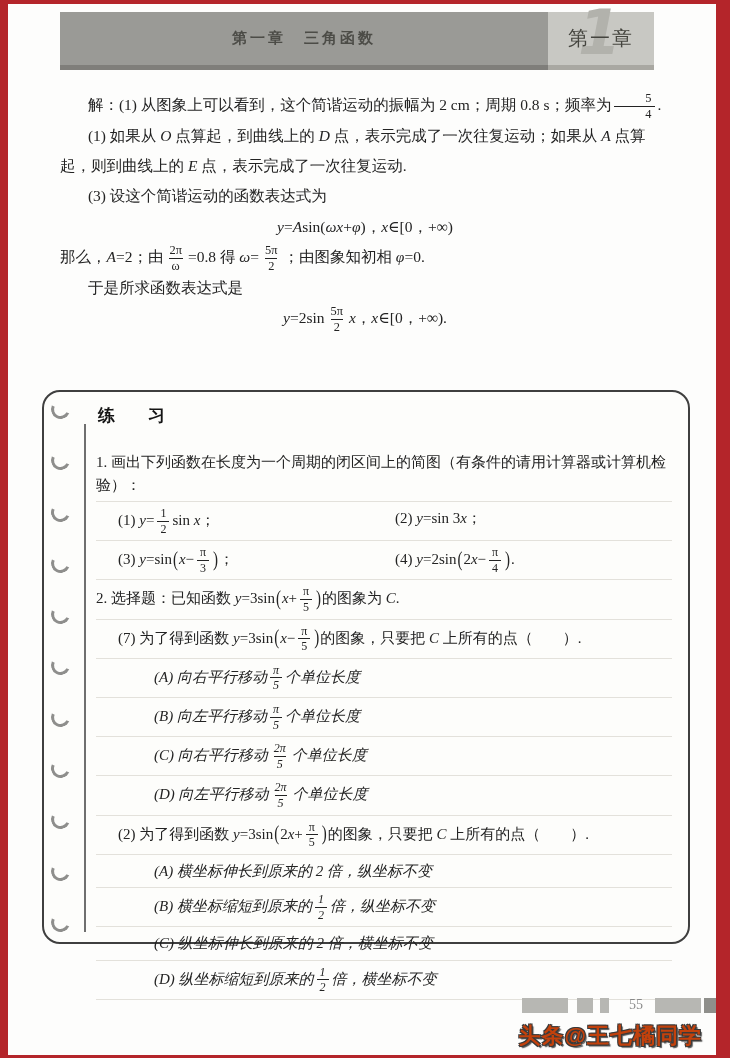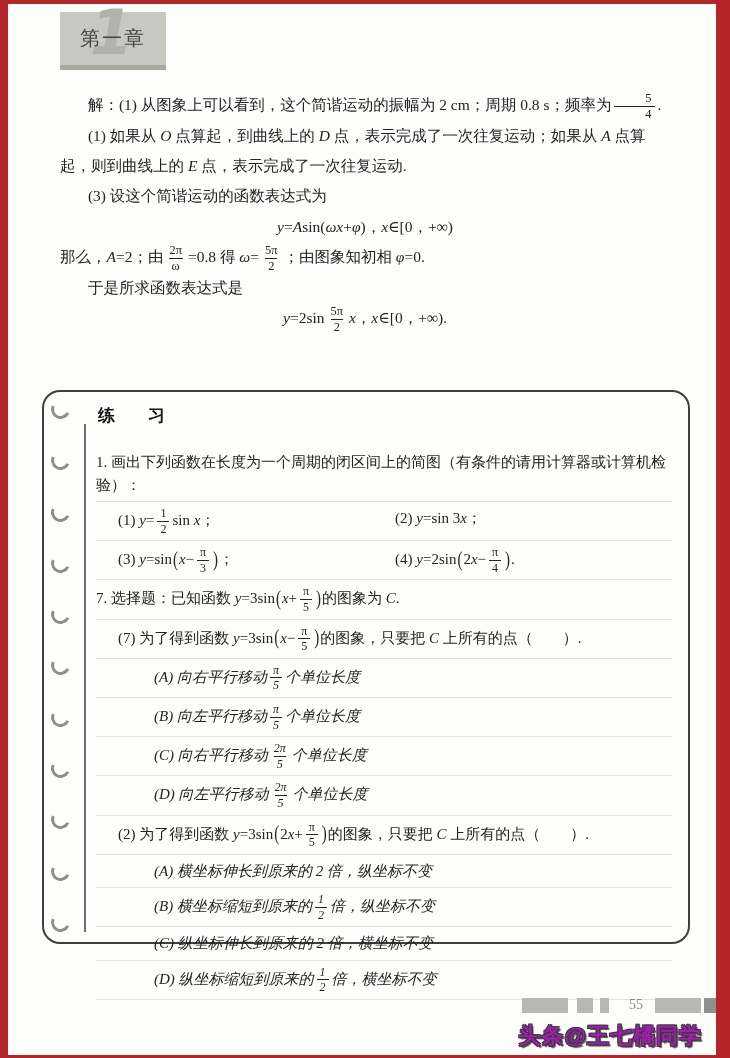--- a/index.html
+++ b/index.html
@@ -90,34 +90,37 @@
   .b2{width:16px;margin-right:7px;}
   .b3{width:9px;margin-right:12px;}
   .b4{width:46px;margin-left:12px;margin-right:3px;}
   .b5{width:12px;}
   .page-num{font-size:14px;color:#8a8a8a;font-family:Liberation Serif, serif;margin-left:8px;}
 
   .watermark{
     position:absolute;right:14px;bottom:4px;
     font-size:22px;font-weight:bold;letter-spacing:1px;
     font-family:"Liberation Sans","DejaVu Sans",sans-serif;
-    color:#a21caf;
+    color:#c2410c;
     text-shadow:
       1px 1px 0 #3a3a3a,-1px -1px 0 #3a3a3a,
       1px -1px 0 #3a3a3a,-1px 1px 0 #3a3a3a,
       2px 2px 1px #555;
   }
 </style>
 </head>
 <body>
 
 <div class="frame">
   <div class="page">
 
     <div class="banner">
+      <div class="banner-main">
+        <span class="banner-title">第一章　三角函数</span>
+      </div>
       <div class="banner-tab">
         <span class="banner-big-num">1</span>
         <span class="banner-tab-label">第一章</span>
       </div>
     </div>
 
     <div class="solution">
         <div class="s-line indent"><span>解：(1) 从图象上可以看到，这个简谐运动的振幅为 2 cm；周期 0.8 s；频率为</span><span class="frac">
             <span class="num">5</span>
             <span class="den">4</span>
@@ -168,21 +171,21 @@
           <div class="ex-line ind1 cols">
             <div class="col"><span>(3) </span><span class="it">y</span><span>=sin</span><span class="bp">(</span><span class="it">x</span><span>−</span><span class="frac">
                 <span class="num">π</span>
                 <span class="den">3</span>
               </span><span class="bp">)</span><span>；</span></div>
             <div class="col"><span>(4) </span><span class="it">y</span><span>=2sin</span><span class="bp">(</span><span>2</span><span class="it">x</span><span>−</span><span class="frac">
                 <span class="num">π</span>
                 <span class="den">4</span>
               </span><span class="bp">)</span><span>.</span></div>
           </div>
-          <div class="ex-line ind0"><span>7. 选择题：已知函数 </span><span class="it">y</span><span>=3sin</span><span class="bp">(</span><span class="it">x</span><span>+</span><span class="frac">
+          <div class="ex-line ind0"><span>2. 选择题：已知函数 </span><span class="it">y</span><span>=3sin</span><span class="bp">(</span><span class="it">x</span><span>+</span><span class="frac">
               <span class="num">π</span>
               <span class="den">5</span>
             </span><span class="bp">)</span><span>的图象为 </span><span class="it">C</span><span>.</span></div>
           <div class="ex-line ind1"><span>(7) 为了得到函数 </span><span class="it">y</span><span>=3sin</span><span class="bp">(</span><span class="it">x</span><span>−</span><span class="frac">
               <span class="num">π</span>
               <span class="den">5</span>
             </span><span class="bp">)</span><span>的图象，只要把 </span><span class="it">C</span><span> 上所有的点（　　）.</span></div>
           <div class="ex-line ind2"><span>(A) 向右平行移动</span><span class="frac">
               <span class="num">π</span>
               <span class="den">5</span>

